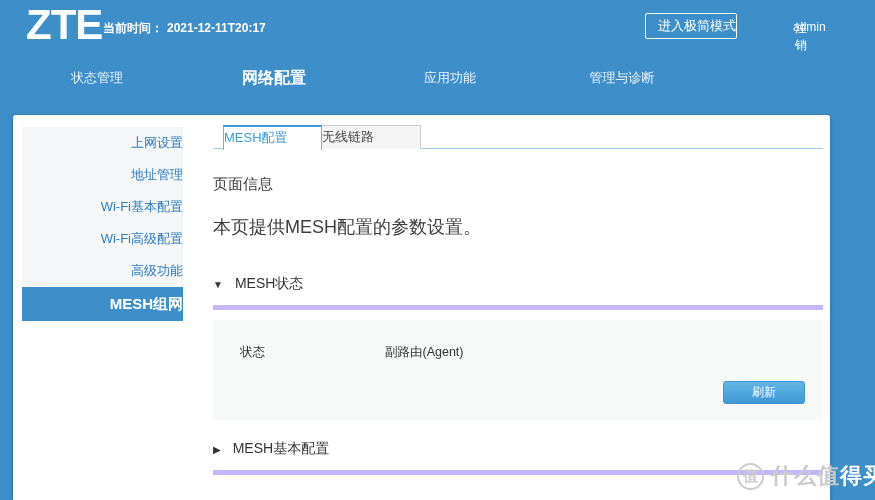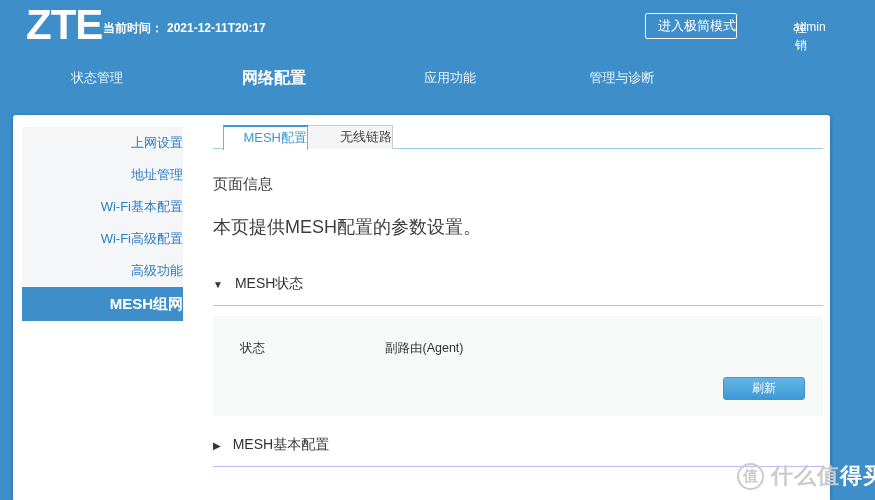--- a/index.html
+++ b/index.html
@@ -60,38 +60,38 @@
   .side-item.active {
     height:34px; line-height:34px;
     background:#3d8ec9; color:#fff; font-weight:bold; font-size:15px; padding-left:16px;
   }
 
   
   .content { position:absolute; left:200px; top:10px; width:610px; }
 
   .tabs { border-bottom:1px solid #9fcde9; height:24px; padding-left:10px; font-size:0; }
   .tab {
-    display:inline-block; height:24px; line-height:22px; width:85px;
-    text-align:right; font-size:13px; cursor:pointer; vertical-align:bottom;
+    display:inline-block; height:24px; line-height:22px; width:99px;
+    text-align:left; font-size:13px; cursor:pointer; vertical-align:bottom;
   }
   .tab.active {
     background:#fff; color:#3b9ad4;
     border:1px solid #6fb3dd; border-top:2px solid #3b9ad4; border-bottom:none;
     height:25px; margin-bottom:-1px; position:relative;
   }
   .tab.inactive {
     background:#f5f5f5; color:#444;
     border:1px solid #ccc; border-bottom:none; border-left:none;
   }
 
   .page-title { margin-top:26px; font-size:15px; color:#3c3c3c; }
   .page-desc  { margin-top:21px; font-size:18px; color:#3c3c3c; }
 
   .section-head {
-    margin-top:36px; padding-bottom:12px; border-bottom:1px solid #c4b5fd;
+    margin-top:36px; padding-bottom:12px; border-bottom:5px solid #c4b5fd;
     font-size:14px; color:#333; cursor:pointer;
   }
   .section-head .arrow { font-size:10px; color:#333; margin-right:12px; }
   .section-head.second { margin-top:20px; }
 
   .panel {
     margin-top:10px; height:100px; background:#f7f8f8; position:relative;
   }
   .field { position:absolute; top:24px; left:27px; font-size:12.5px; color:#333; }
   .field-value { position:absolute; top:24px; left:172px; font-size:12.5px; color:#333; }

